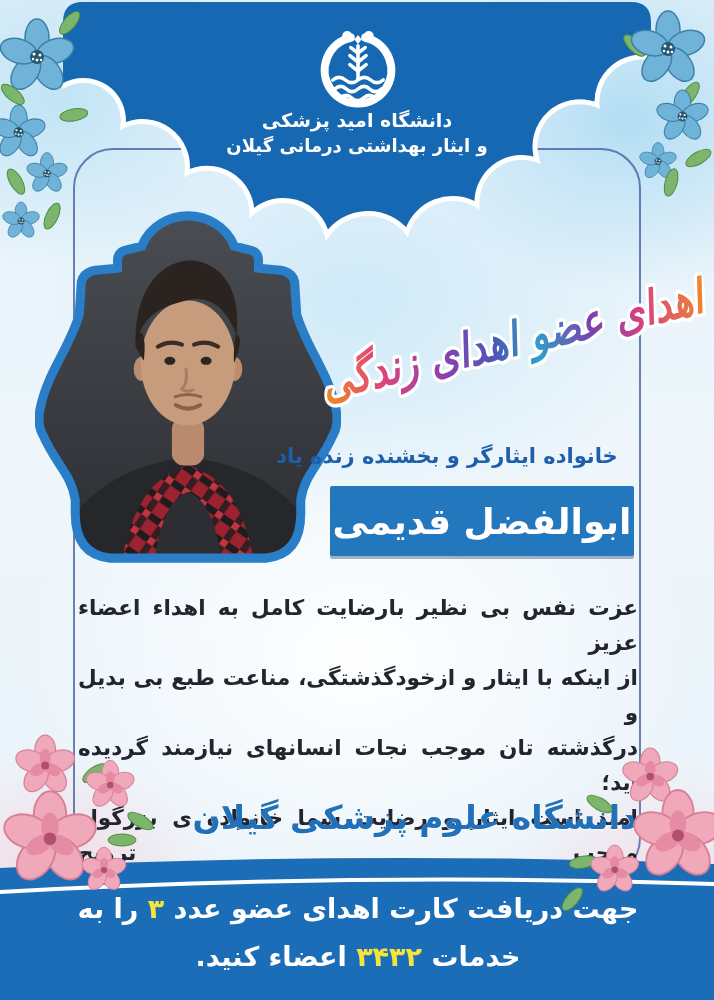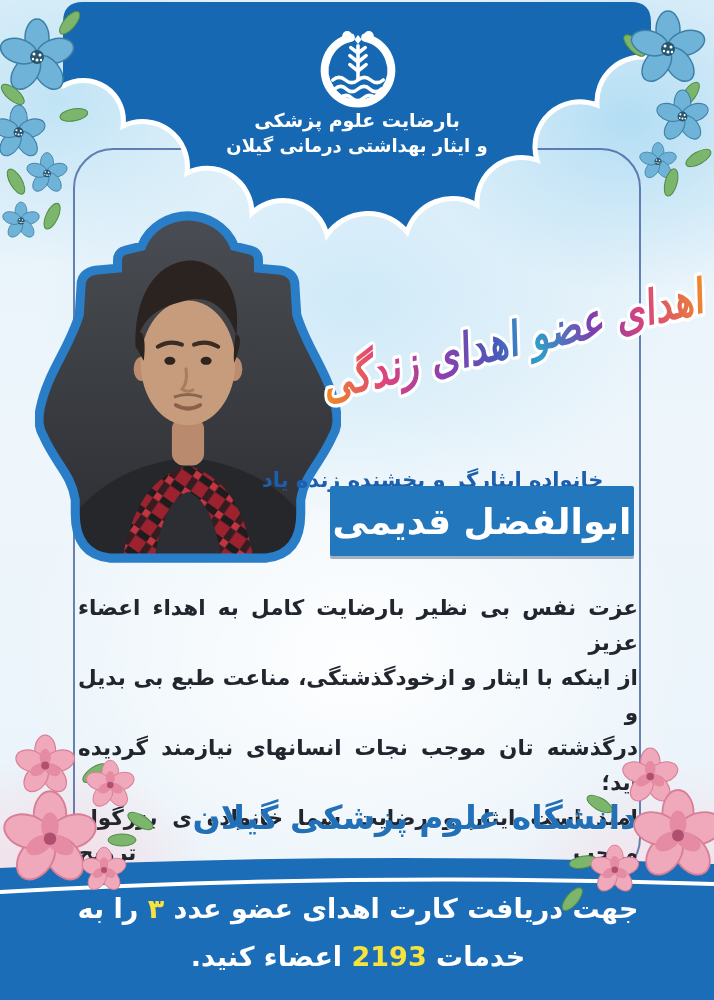--- a/index.html
+++ b/index.html
@@ -25,22 +25,22 @@
     border:2px solid #3a5a9b;border-radius:40px;opacity:.75;
   }
   .abs{position:absolute;}
   .hdr-text{
     position:absolute;left:107px;top:108px;width:500px;text-align:center;
     color:#fff;font-weight:bold;line-height:1.35;
   }
   .hdr-line1{font-size:19px;}
   .hdr-line2{font-size:18px;}
   .intro{
-    position:absolute;left:262px;top:444px;width:370px;direction:rtl;text-align:left;
-    color:#1d5fad;font-weight:bold;font-size:21px;margin-top:24px;
+    position:absolute;left:262px;top:444px;width:370px;direction:rtl;text-align:center;
+    color:#1d5fad;font-weight:bold;font-size:21px;
   }
   .name-pill{
     position:absolute;left:330px;top:486px;width:304px;height:70px;
     background:#2277bd;border-radius:2px;
     box-shadow:0 3px 0 rgba(10,40,80,.35);
     display:flex;align-items:center;justify-content:center;
     color:#fff;font-weight:bold;font-size:36px;direction:rtl;
   }
   .body-block{
     position:absolute;left:78px;top:590px;width:560px;direction:rtl;
@@ -130,21 +130,21 @@
       <path d="M50,30 L42,24 M50,30 L58,24" stroke-width="4"></path>
       <path d="M50,40 L41,33 M50,40 L59,33" stroke-width="4"></path>
       <path d="M50,50 L41,43 M50,50 L59,43" stroke-width="4"></path>
       <path d="M50,20 L46,15 L50,10 L54,15 Z" fill="#ffffff" stroke="none"></path>
       <path d="M22,60 q7,-6 14,0 t14,0 t14,0 t14,0" stroke-width="4"></path>
       <path d="M24,70 q7,-6 13,0 t13,0 t13,0 t13,0" stroke-width="4"></path>
       <path d="M30,80 q7,-6 13,0 t13,0 t13,0" stroke-width="4"></path>
     </g>
   </svg>
   <div class="hdr-text">
-    <div class="hdr-line1">بارضایت علوم پزشکی</div>
+    <div class="hdr-line1">دانشگاه امید پزشکی</div>
     <div class="hdr-line2">و ایثار بهداشتی درمانی گیلان</div>
   </div>
 
   <svg class="abs" style="left:35px;top:206px" width="306" height="362" viewBox="0 0 304 352">
     <defs>
       <clipPath id="archClip">
         <path d="M152,6 C134,6 114,16 106,36 L90,40 Q82,42 82,50 L82,58 L60,60 Q48,62 46,72
           L44,104 C34,138 12,162 5,198 Q2,214 8,224 C20,252 36,262 40,288 L40,302
           Q40,342 74,346 L230,346 Q264,342 264,302 L264,288 C268,262 284,252 296,224
           Q302,214 299,198 C292,162 270,138 260,104 L258,72 Q256,62 244,60 L222,58 L222,50
@@ -223,21 +223,21 @@
   <div class="uni-name">دانشگاه علوم پزشکی گیلان</div>
 
   <svg class="abs" style="left:0;top:850px" width="714" height="150" viewBox="0 0 714 150">
     <path d="M0,18 Q357,0 714,14 L714,150 L0,150 Z" fill="#1c6db8"></path>
     <path d="M0,42 Q357,22 714,34" fill="none" stroke="#ffffff" stroke-width="4"></path>
   </svg>
   <div class="footer-text footer-line1">
     <span>جهت دریافت کارت اهدای عضو عدد </span><span class="num-yellow">۳</span><span> را به</span>
   </div>
   <div class="footer-text footer-line2">
-    <span>خدمات </span><span class="num-yellow">2193</span><span> اعضاء کنید.</span>
+    <span>خدمات </span><span class="num-yellow">۳۴۳۲</span><span> اعضاء کنید.</span>
   </div>
 
   <svg class="abs" style="left:-8px;top:-8px" width="150" height="270">
     <use href="#leaf-green" x="70" y="40" transform="rotate(40 70 40)"></use>
     <use href="#leaf-green" x="30" y="110" transform="rotate(-50 30 110)"></use>
     <use href="#leaf-green" x="70" y="125" transform="rotate(80 70 125)"></use>
     <use href="#flower-blue" x="45" y="65"></use>
     <use href="#flower-blue" x="25" y="140" transform="scale(.72) translate(12 55)"></use>
     <use href="#flower-blue" x="55" y="180" transform="scale(.55) translate(45 150)"></use>
     <use href="#leaf-green" x="30" y="200" transform="rotate(-30 30 200)"></use>

